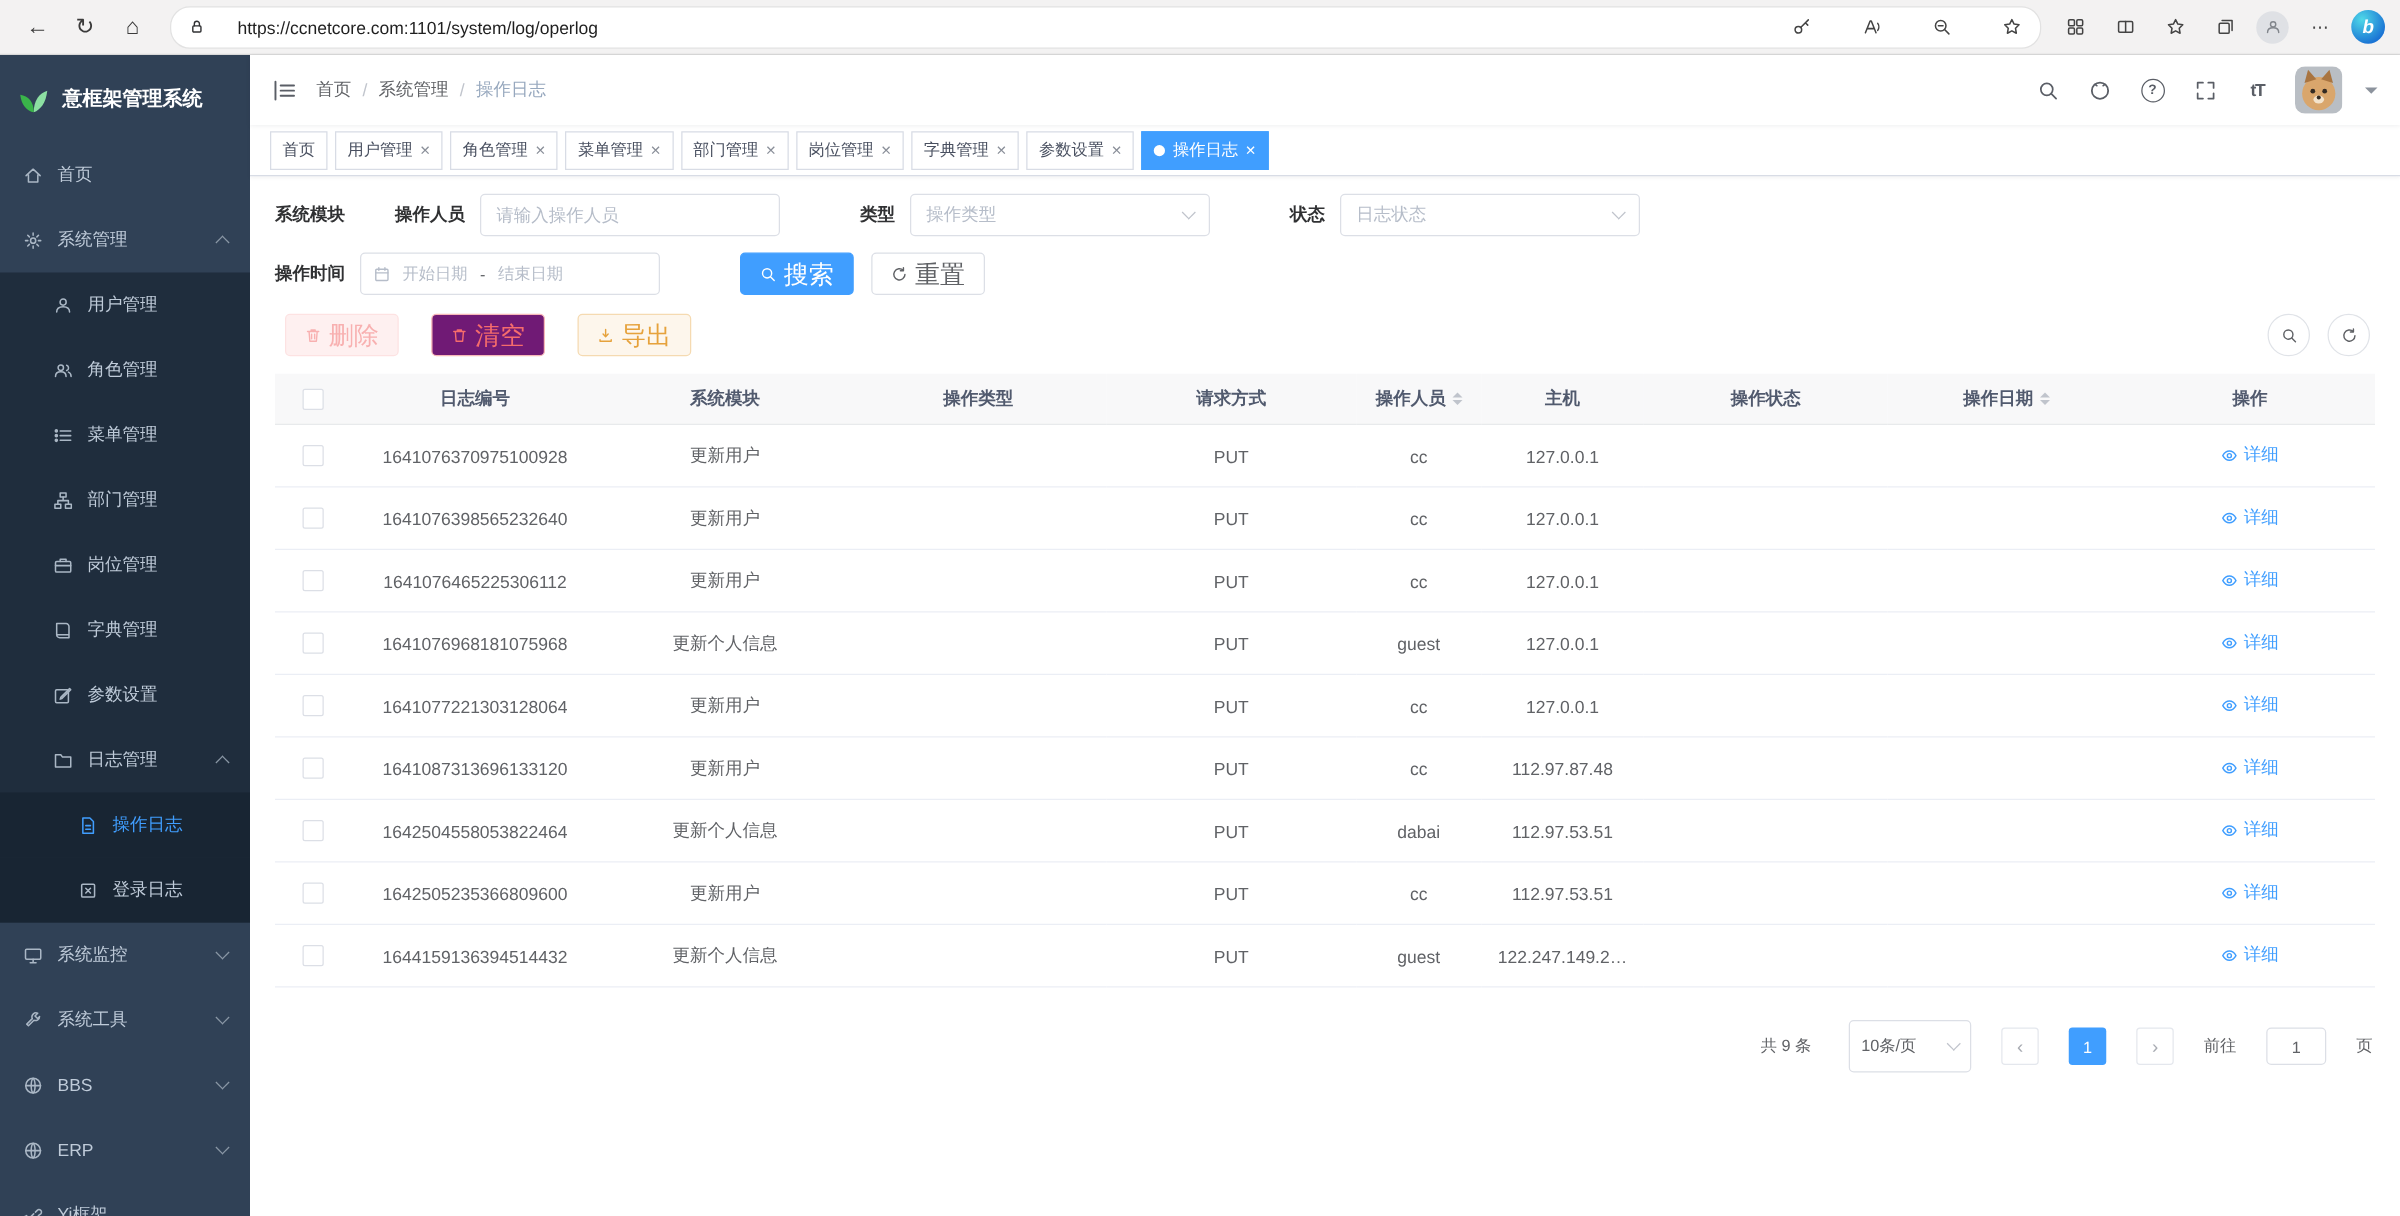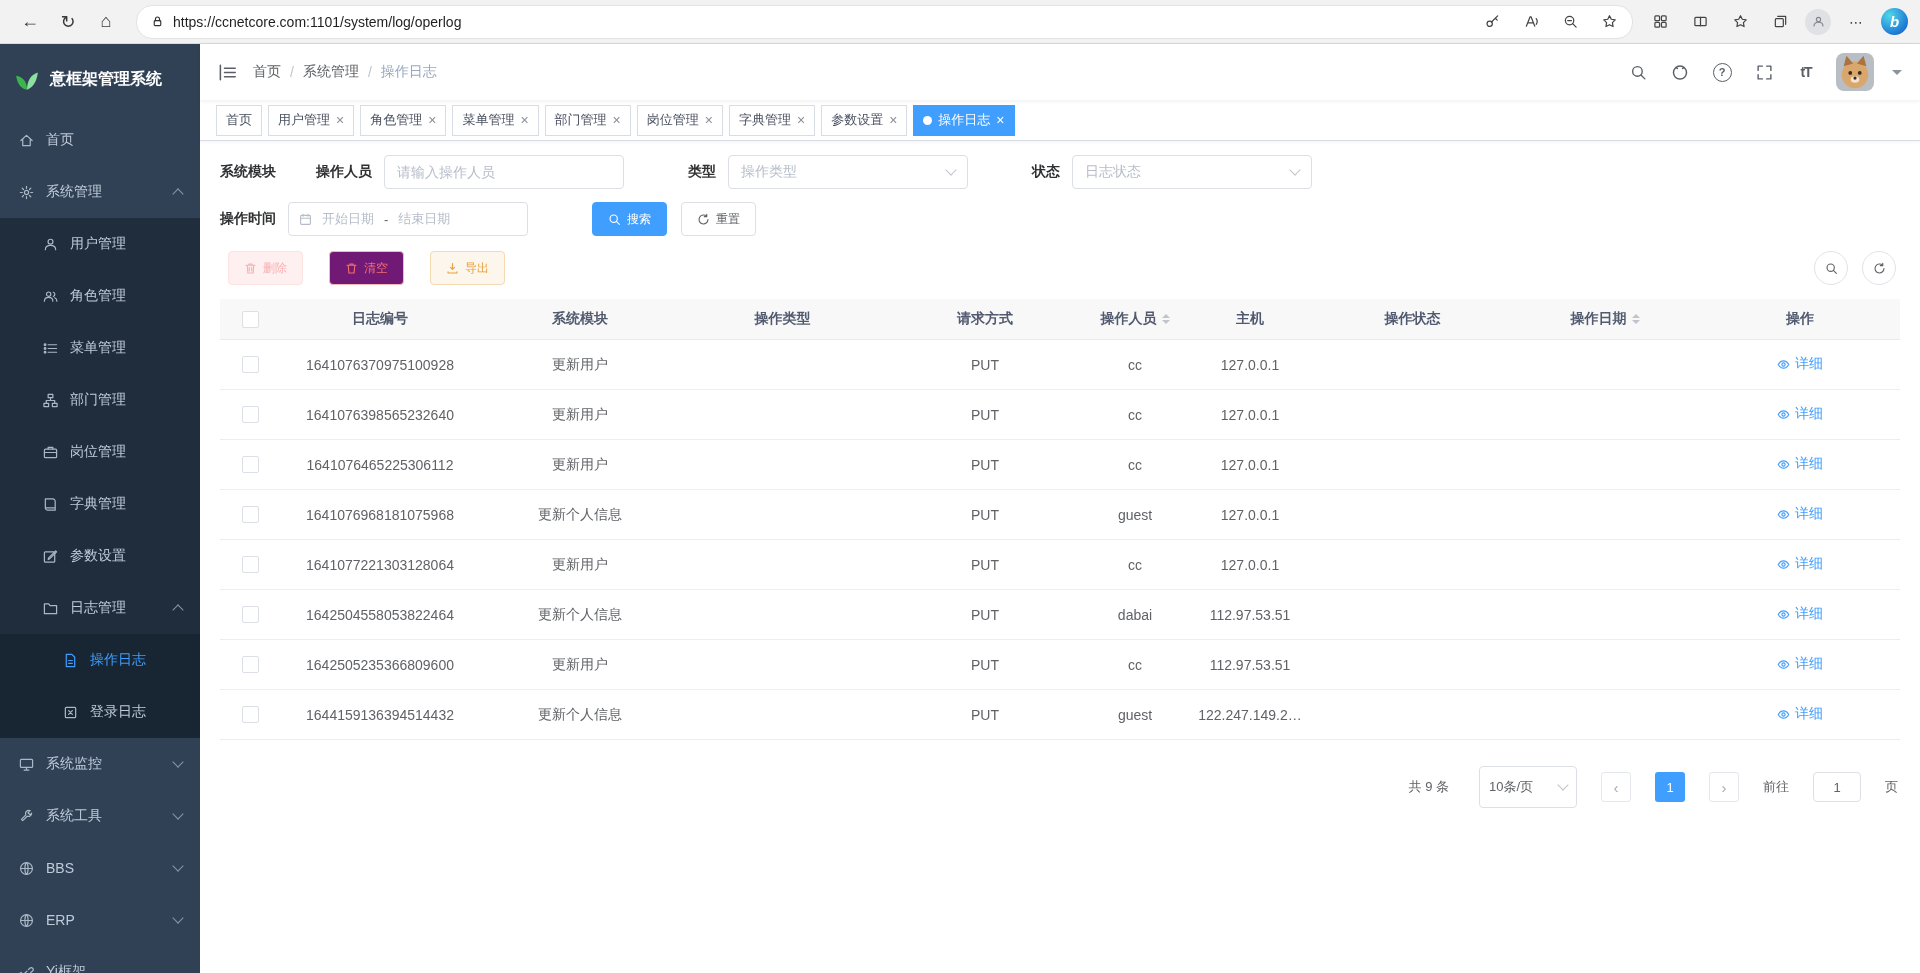--- a/index.html
+++ b/index.html
@@ -5,21 +5,21 @@
   html,body{margin:0;padding:0}
   body{width:1920px;height:973px;overflow:hidden;background:#fff;color:#303133;
        font-family:"Liberation Sans","DejaVu Sans",sans-serif;}
   .screen{width:1920px;height:973px;display:flex;flex-direction:column}
   .svg16{width:15px;height:15px;fill:none;stroke:currentColor;stroke-width:1.3;stroke-linecap:round;stroke-linejoin:round;flex:0 0 auto}
   .svg13{width:13px;height:13px;fill:none;stroke:currentColor;stroke-width:1.4;stroke-linecap:round;stroke-linejoin:round;flex:0 0 auto}
 
   
   .browser{height:43px;flex:0 0 43px;background:#f3f2f2;border-bottom:1px solid #d9d9d9;display:flex;align-items:center;padding:0 12px;gap:2px}
   .bbtn{width:36px;height:32px;border-radius:6px;display:flex;align-items:center;justify-content:center;color:#3b3b3b;font-size:18px;cursor:pointer}
-  .addr{flex:1;height:32px;margin:0 10px;background:#fff;border:1px solid #e2e2e2;border-radius:16px;display:flex;align-items:center;padding:0 8px 0 14px;gap:9px;min-width:0}
+  .addr{flex:1;height:32px;margin:0 10px;background:#fff;border:1px solid #e2e2e2;border-radius:16px;display:flex;align-items:center;padding:0 8px 0 14px;gap:26px;min-width:0}
   .url{font-size:14px;color:#1f1f1f;white-space:nowrap}
   .spacer{flex:1}
   .aicon{width:30px;height:26px;display:flex;align-items:center;justify-content:center;color:#444;border-radius:5px;cursor:pointer;font-size:14px}
   .bicons{display:flex;align-items:center;gap:10px}
   .bing{width:27px;height:27px;border-radius:50%;background:radial-gradient(circle at 32% 28%,#4fd8e8,#1a73d4 75%);color:#fff;font-weight:bold;font-style:italic;font-size:15px;display:flex;align-items:center;justify-content:center;cursor:pointer}
   .profile{width:26px;height:26px;border-radius:50%;background:#dfe1e5;color:#82868c;display:flex;align-items:center;justify-content:center;cursor:pointer}
 
   
   .app{flex:1;display:flex;min-height:0}
   .sidebar{width:200px;flex:0 0 200px;background:#304156;overflow:hidden;display:flex;flex-direction:column}
@@ -63,21 +63,21 @@
   .ml36{margin-left:36px}
   .flabel{font-size:14px;font-weight:700;color:#303133;margin-right:12px;white-space:nowrap}
   .inp{width:240px;height:34px;border:1px solid #dcdfe6;border-radius:4px;padding:0 12px;font-size:14px;color:#606266;background:#fff;outline:none;font-family:inherit;box-sizing:border-box}
   .inp::placeholder{color:#b6bdc9}
   .sel{width:240px;height:34px;border:1px solid #dcdfe6;border-radius:4px;padding:0 12px;display:flex;align-items:center;justify-content:space-between;background:#fff;cursor:pointer;box-sizing:border-box}
   .sel .ph{font-size:14px;color:#b6bdc9}
   .schev{width:7px;height:7px;border-right:1.4px solid #c0c4cc;border-bottom:1.4px solid #c0c4cc;transform:rotate(45deg);margin-top:-4px}
   .daterange{width:240px;height:34px;border:1px solid #dcdfe6;border-radius:4px;display:flex;align-items:center;gap:10px;padding:0 10px;background:#fff;box-sizing:border-box;color:#b6bdc9;cursor:pointer}
   .daterange .ph{font-size:13px;color:#b6bdc9}
   .daterange .dsep{font-size:13px;color:#606266}
-  .btn{height:34px;border-radius:4px;display:inline-flex;align-items:center;gap:6px;padding:16px 15px;font-size:12px;cursor:pointer;border:1px solid #dcdfe6;background:#fff;color:#606266;font-family:inherit;white-space:nowrap}
+  .btn{height:34px;border-radius:4px;display:inline-flex;align-items:center;gap:6px;padding:16px 15px;font-size:20px;cursor:pointer;border:1px solid #dcdfe6;background:#fff;color:#606266;font-family:inherit;white-space:nowrap}
   .btn-primary{background:#409EFF;border-color:#409EFF;color:#fff}
   .btn-del{background:#fef0f0;border-color:#fde2e2;color:#f8b0b0;cursor:not-allowed}
   .btn-danger{background:#701a75;border-color:#f7b8b8;color:#f56c6c}
   .btn-warn{background:#fdf6ec;border-color:#f5dab1;color:#e6a23c}
   .toolbar{display:flex;align-items:center;margin:2px 0 14px;padding-left:8px}
   .toolbar .btn{margin-right:26px}
   .tool-right{margin-left:auto;display:flex;gap:14px;margin-right:4px}
   .circ{width:32px;height:32px;border:1px solid #e0e3e8;border-radius:50%;display:flex;align-items:center;justify-content:center;color:#606266;cursor:pointer;background:#fff}
 
   table{width:100%;border-collapse:collapse;table-layout:fixed}
@@ -647,20 +647,38 @@
                 <td><a class="detail">
                     <svg class="svg13" viewBox="0 0 16 16">
                       <path d="M1.5 8S4 3.5 8 3.5 14.5 8 14.5 8 12 12.5 8 12.5 1.5 8 1.5 8z"></path>
                       <circle cx="8" cy="8" r="2"></circle>
                     </svg>
                     <span>详细</span>
                   </a></td>
               </tr>
             <tr>
                 <td><span class="cb"></span></td>
+                <td>1641087313696133120</td>
+                <td>更新用户</td>
+                <td></td>
+                <td>PUT</td>
+                <td>cc</td>
+                <td>112.97.87.48</td>
+                <td></td>
+                <td></td>
+                <td><a class="detail">
+                    <svg class="svg13" viewBox="0 0 16 16">
+                      <path d="M1.5 8S4 3.5 8 3.5 14.5 8 14.5 8 12 12.5 8 12.5 1.5 8 1.5 8z"></path>
+                      <circle cx="8" cy="8" r="2"></circle>
+                    </svg>
+                    <span>详细</span>
+                  </a></td>
+              </tr>
+            <tr>
+                <td><span class="cb"></span></td>
                 <td>1642504558053822464</td>
                 <td>更新个人信息</td>
                 <td></td>
                 <td>PUT</td>
                 <td>dabai</td>
                 <td>112.97.53.51</td>
                 <td></td>
                 <td></td>
                 <td><a class="detail">
                     <svg class="svg13" viewBox="0 0 16 16">

